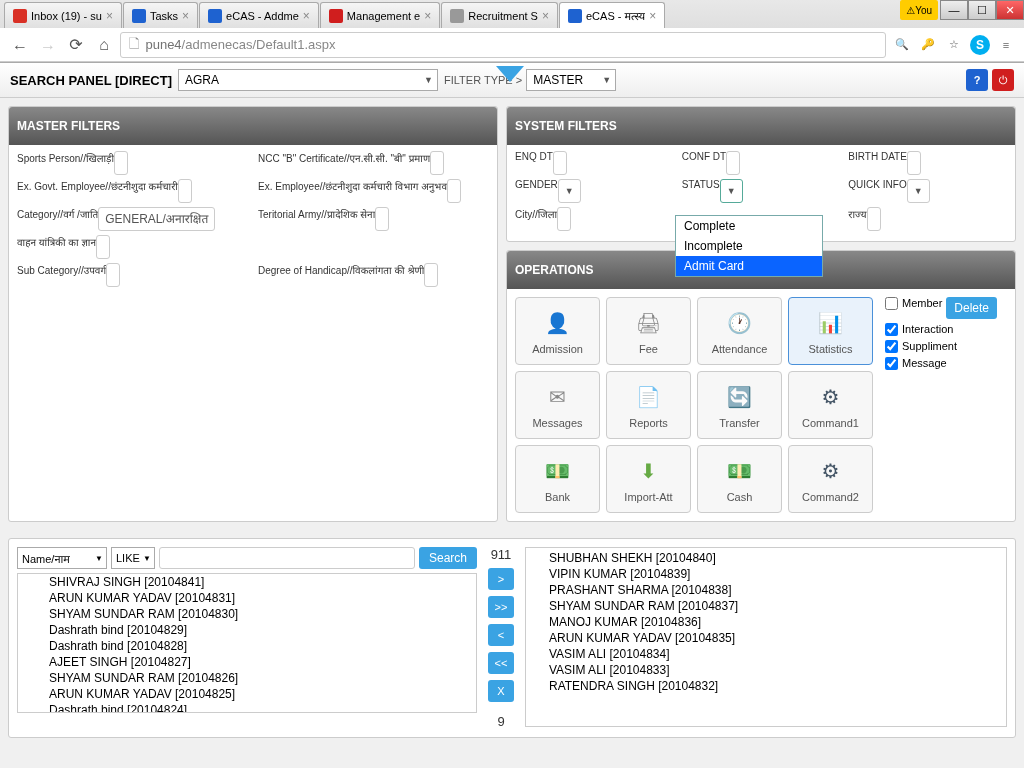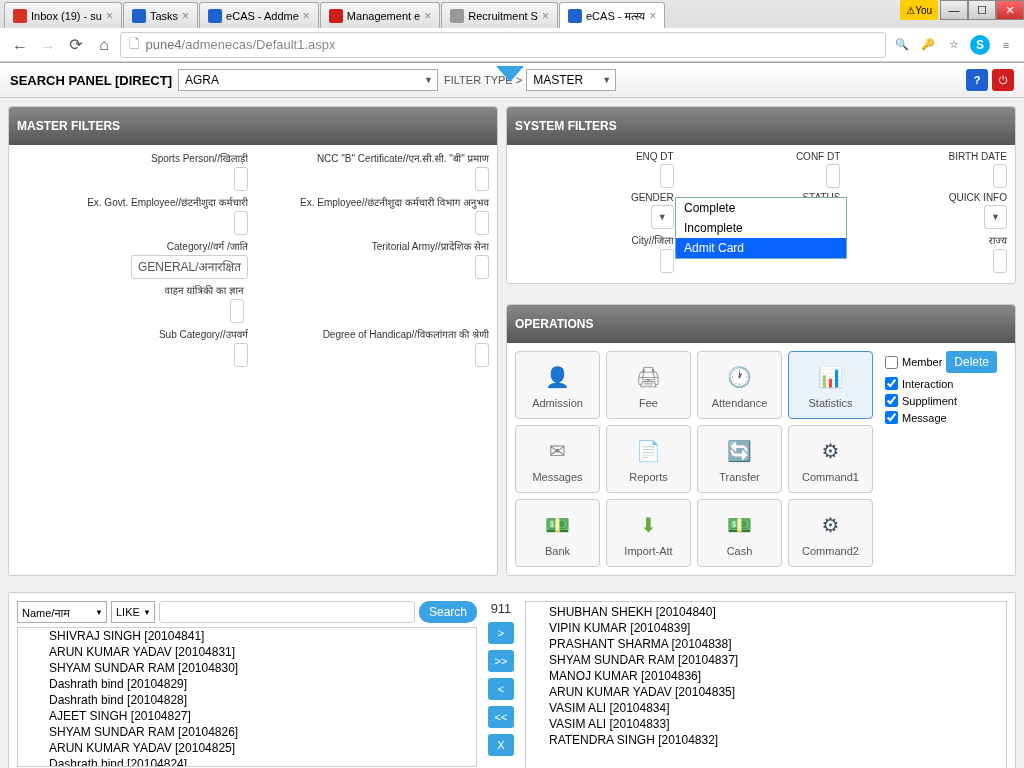--- a/index.html
+++ b/index.html
@@ -36,51 +36,51 @@
 .power-btn { width:22px; height:22px; background:#d01e1e; color:#fff; border-radius:3px; display:flex; align-items:center; justify-content:center; }
 
 
 .pointer-marker { position:absolute; top:66px; left:496px; width:0; height:0; border-left:14px solid transparent; border-right:14px solid transparent; border-top:16px solid #3aa3e3; z-index:5; }
 
 .content { display:flex; gap:8px; padding:8px; background:#f0f0f0; }
 .panel { background:#fff; border:1px solid #ccc; border-radius:3px; }
 .panel-header { background: linear-gradient(#888,#555); color:#fff; font-weight:bold; font-size:12px; padding:12px 8px; border-radius:3px 3px 0 0; }
 .panel-body { padding:6px 8px; }
 .left-col { flex:0 0 490px; }
-.right-col { flex:1; display:flex; flex-direction:column; gap:20px; }
+.right-col { flex:1; display:flex; flex-direction:column; gap:8px; }
 
 .field-row { display:flex; gap:10px; margin-bottom:4px; }
-.field { flex:1; display:flex; flex-direction:column;align-items:flex-end; }
+.field { flex:1; display:flex; flex-direction:row; }
 .field-label { font-size:10px; color:#333; margin-bottom:2px; white-space:nowrap; overflow:hidden; }
 .field-input { height:24px; border:1px solid #ccc; border-radius:3px; background:#fff; padding:0 6px; font-size:12px; color:#555; }
 .field-input.select::after { content:"▼"; float:right; font-size:9px; color:#555; line-height:22px; }
 
 .sys-row { display:flex; gap:8px; margin-bottom:4px; }
 .sys-row .field { flex:1; }
 
 .dropdown-box { position:absolute; border:1px solid #7aa; background:#fff; z-index:10; font-size:12px; }
 .dropdown-item { padding:3px 8px; }
 .dropdown-item.hl { background:#0a64ff; color:#fff; }
 
 .ops-grid { display:grid; grid-template-columns: repeat(4, 85px) 1fr; gap:6px; padding:8px; }
 .op-tile { border:1px solid #ccc; border-radius:4px; background:#f7f7f7; height:68px; display:flex; flex-direction:column; align-items:center; justify-content:center; font-size:11px; color:#555; }
 .op-tile.sel { border:1px solid #4a90d9; background:#e9f2fb; }
 .op-icon { width:32px; height:32px; margin-bottom:4px; display:flex; align-items:center; justify-content:center; font-size:20px; }
 .ops-side { grid-row: 1 / span 3; grid-column:5; padding-left:6px; display:flex; flex-direction:column; gap:4px; font-size:11px; }
 .delete-btn { background:#3aa3e3; color:#fff; border:none; border-radius:3px; padding:4px 8px; font-size:12px; }
-.chk-line { display:flex; align-items:center; gap:4px; }
+.chk-line { display:flex; align-items:flex-start; gap:4px; }
 
 
 .bottom { margin:8px; border:1px solid #ccc; border-radius:3px; background:#fff; padding:8px; display:flex; gap:6px; }
 .bottom-left { flex:0 0 460px; display:flex; flex-direction:column; }
 .bottom-toolbar { display:flex; gap:4px; margin-bottom:4px; align-items:center; }
 .bottom-select { height:22px; border:1px solid #aaa; font-size:11px; padding:0 16px 0 4px; position:relative; display:inline-flex; align-items:center; background:#fff; }
 .bottom-select::after { content:"▼"; position:absolute; right:3px; font-size:8px; }
 .bottom-input { flex:1; height:22px; border:1px solid #ccc; border-radius:3px; }
-.search-btn { background:#3aa3e3; color:#fff; border:none; border-radius:10px; padding:4px 10px; font-size:12px; }
+.search-btn { background:#3aa3e3; color:#fff; border:none; border-radius:3px; padding:4px 10px; font-size:12px; }
 .listbox { border:1px solid #ccc; height:140px; overflow-y:scroll; font-size:12px;padding-left:27px; }
 .listbox-item { padding:1px 4px; }
 .mid-col { width:36px; display:flex; flex-direction:column; align-items:center; gap:6px; }
 .count { font-size:13px; color:#333; }
 .move-btn { width:26px; height:22px; background:#3aa3e3; color:#fff; border:none; border-radius:3px; font-size:11px; }
 .bottom-right { flex:1; border:1px solid #ccc; height:180px; padding:2px 19px; font-size:12px; overflow:auto; }
 </style>
 </head>
 <body>
 
@@ -248,21 +248,21 @@
               <span class="field-label">City//जिला</span>
               <div class="field-input"></div>
             </div>
           <div class="field"></div>
           <div class="field">
               <span class="field-label">राज्य</span>
               <div class="field-input"></div>
             </div>
         </div>
       </div>
-      <div class="dropdown-box" style="top:90px; left:168px; width:172px;" id="status-dropdown">
+      <div class="dropdown-box" style="top:108px; left:168px; width:148px;" id="status-dropdown">
           <div class="dropdown-item">Complete</div>
           <div class="dropdown-item">Incomplete</div>
           <div class="dropdown-item hl">Admit Card</div>
         </div>
     </div>
 
     <div class="panel">
       <div class="panel-header">OPERATIONS</div>
       <div class="ops-grid" id="ops-grid">
           <div class="op-tile">

